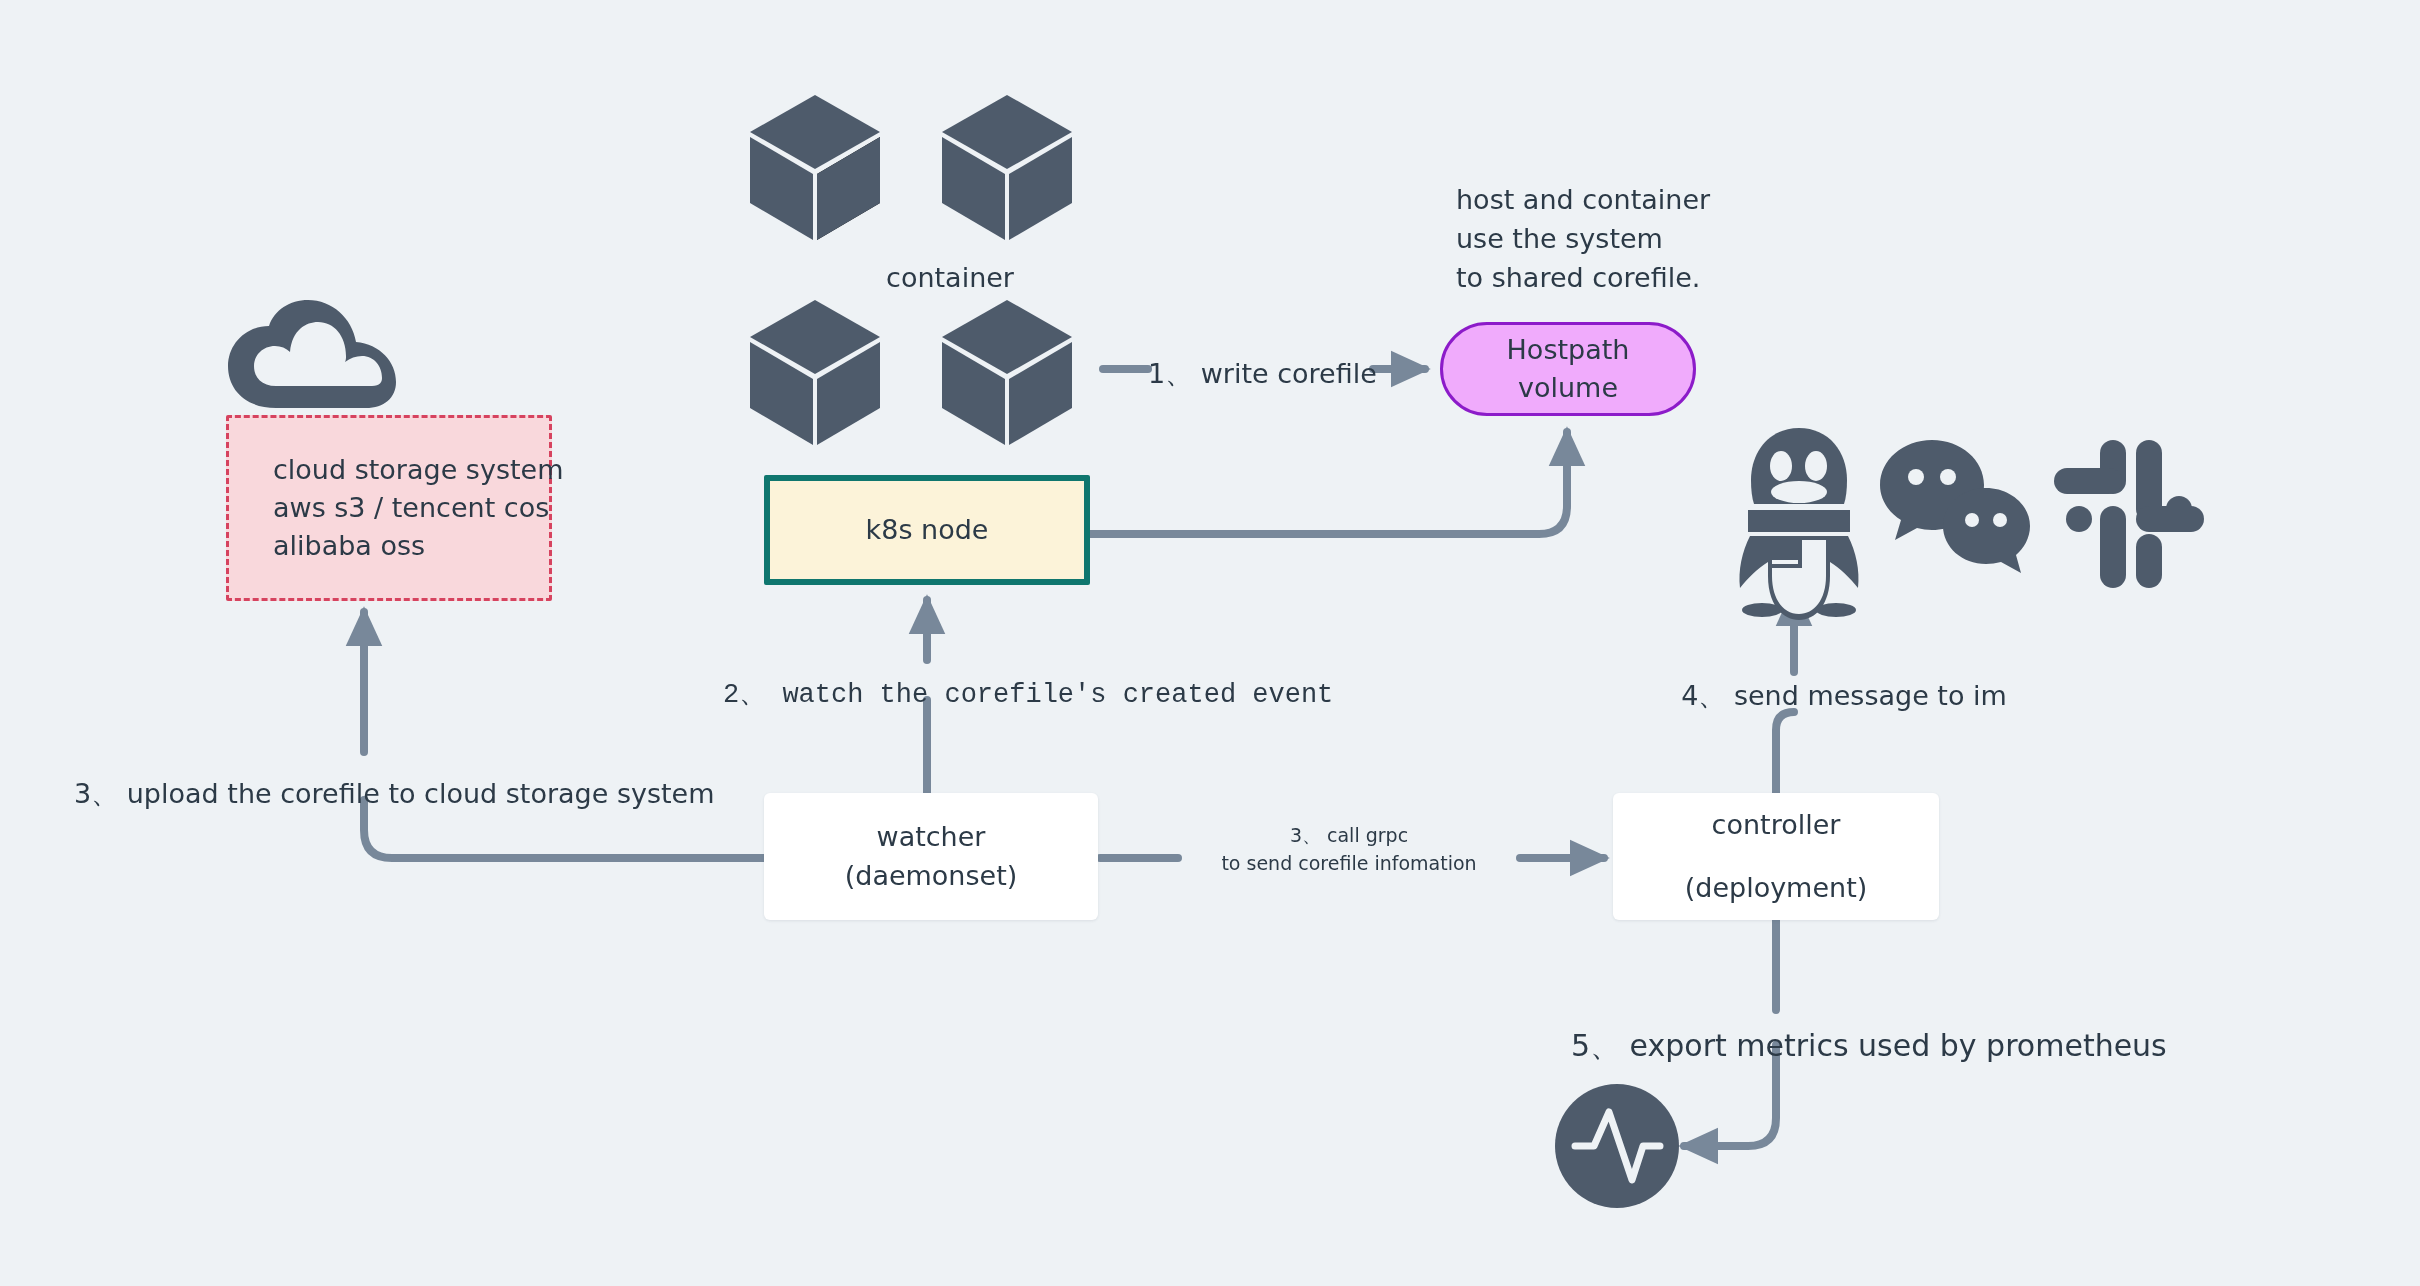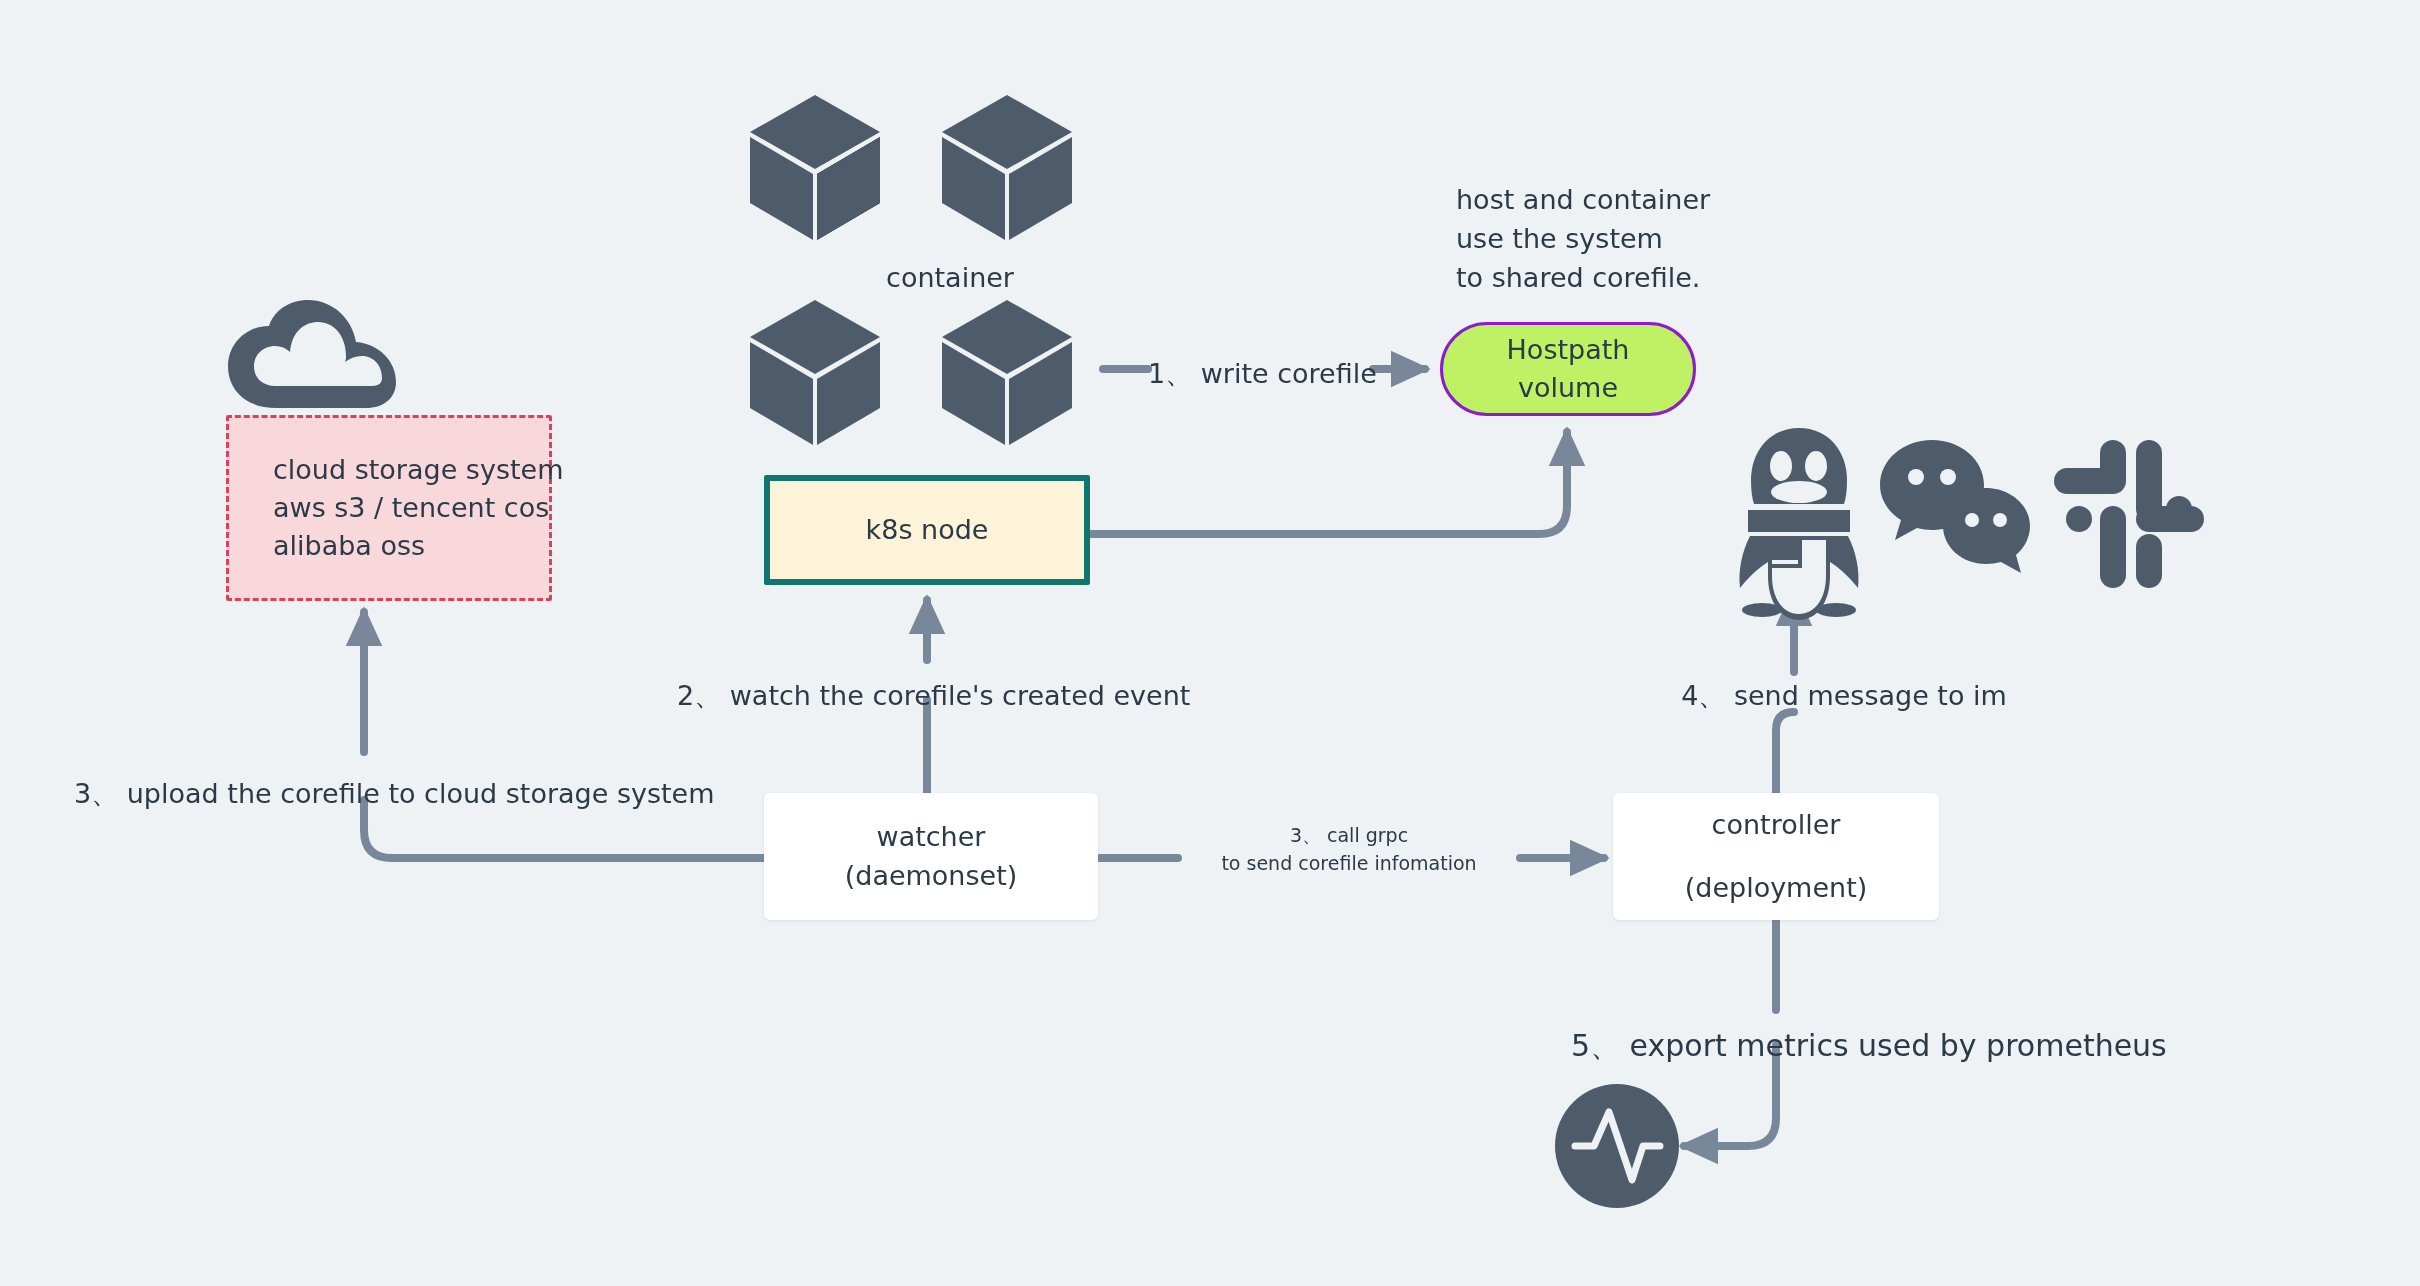--- a/index.html
+++ b/index.html
@@ -45,21 +45,21 @@
     border-radius: 2px;
   }
   .cloud-box {
     background: #f9d8dc;
     border: 3px dashed #d6435f;
     border-radius: 2px;
     align-items: flex-start;
     text-align: left;
   }
   .pill-box {
-    background: #bef264;
+    background: #f0abfc;
     border: 3px solid #8c1bc9;
     border-radius: 48px;
   }
   .node-line {
     line-height: 1.42;
     white-space: nowrap;
   }
   .edge-label {
     position: absolute;
     color: #2c3a47;
@@ -221,21 +221,21 @@
 
   <div class="node-box plain-box" style="left:1613px; top:793px; width:326px; height:127px; font-size:27px;gap:24px;">
     <div class="node-line">controller</div>
     <div class="node-line">(deployment)</div>
   </div>
 
   <div class="edge-label label-center" style="left:1148px; top:354px; width:228px; font-size:27px;">
     <span>1、 write corefile</span>
   </div>
 
-  <div class="edge-label label-center" style="left:677px; top:676px; width:460px; font-size:27px;">
+  <div class="edge-label label-center" style="left:723px; top:676px; width:460px; font-size:27px;font-family:Liberation Mono, monospace;">
     <span>2、 watch the corefile's created event</span>
   </div>
 
   <div class="edge-label label-left" style="left:74px; top:774px; font-size:27px;">
     <span>3、 upload the corefile to cloud storage system</span>
   </div>
 
   <div class="edge-label label-center" style="left:1178px; top:822px; width:342px; font-size:19px;">
     <div>3、 call grpc</div>
     <div>to send corefile infomation</div>

